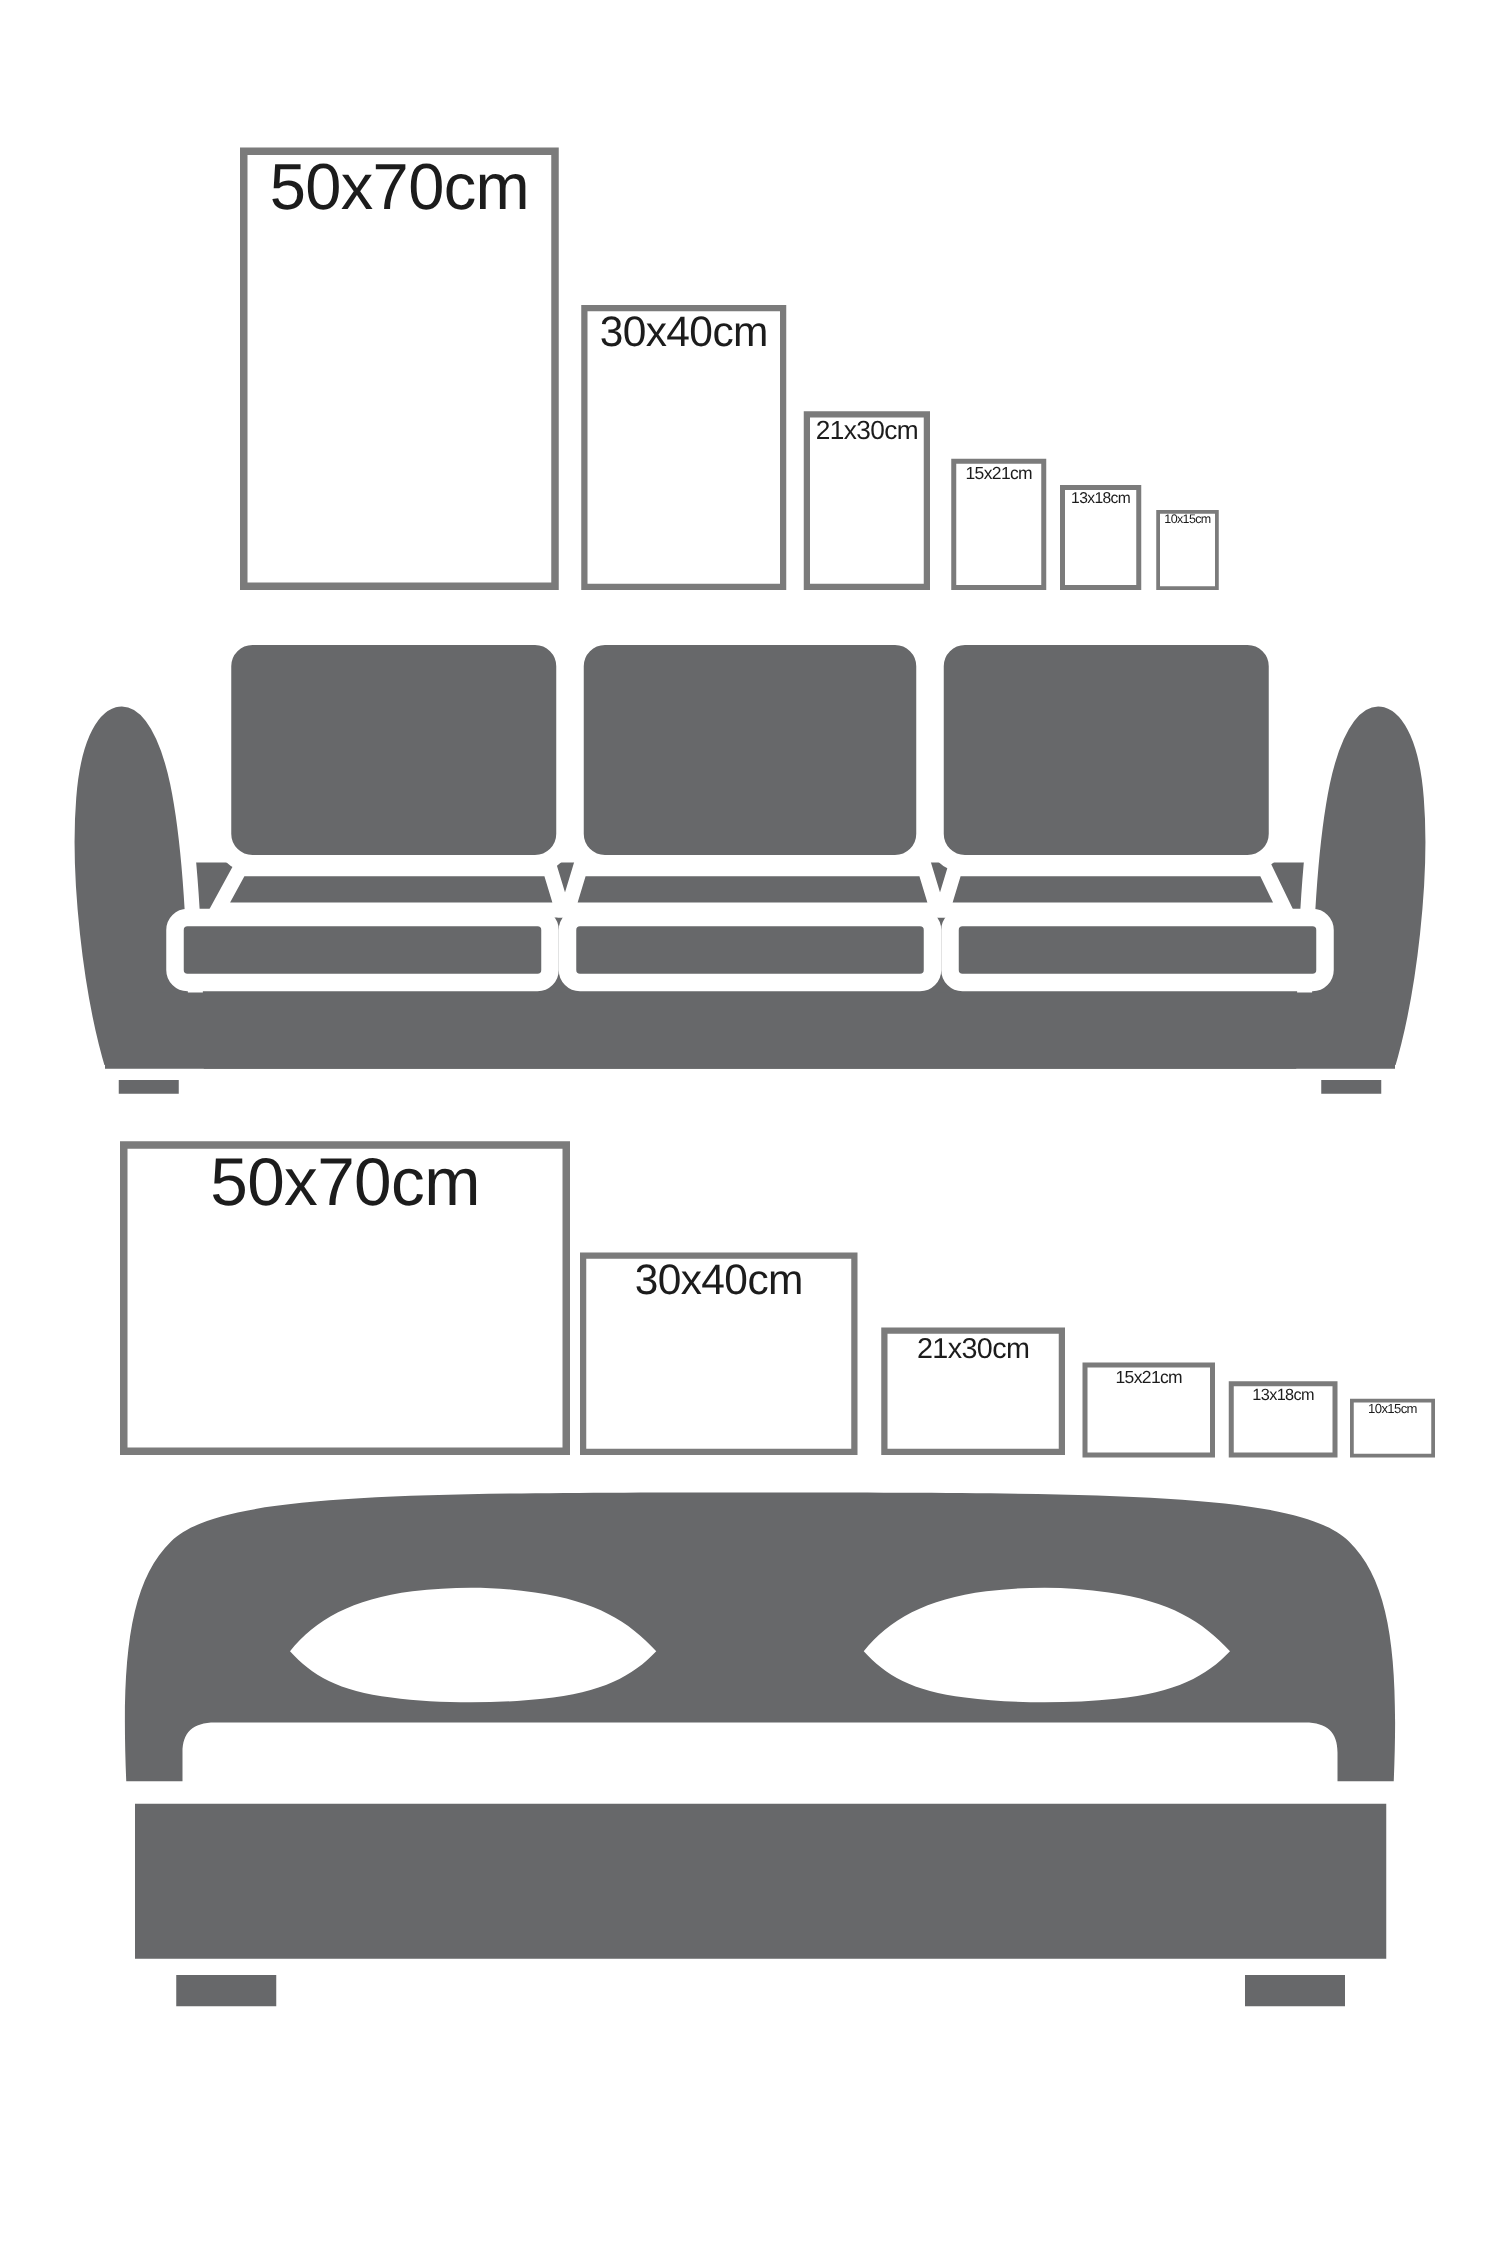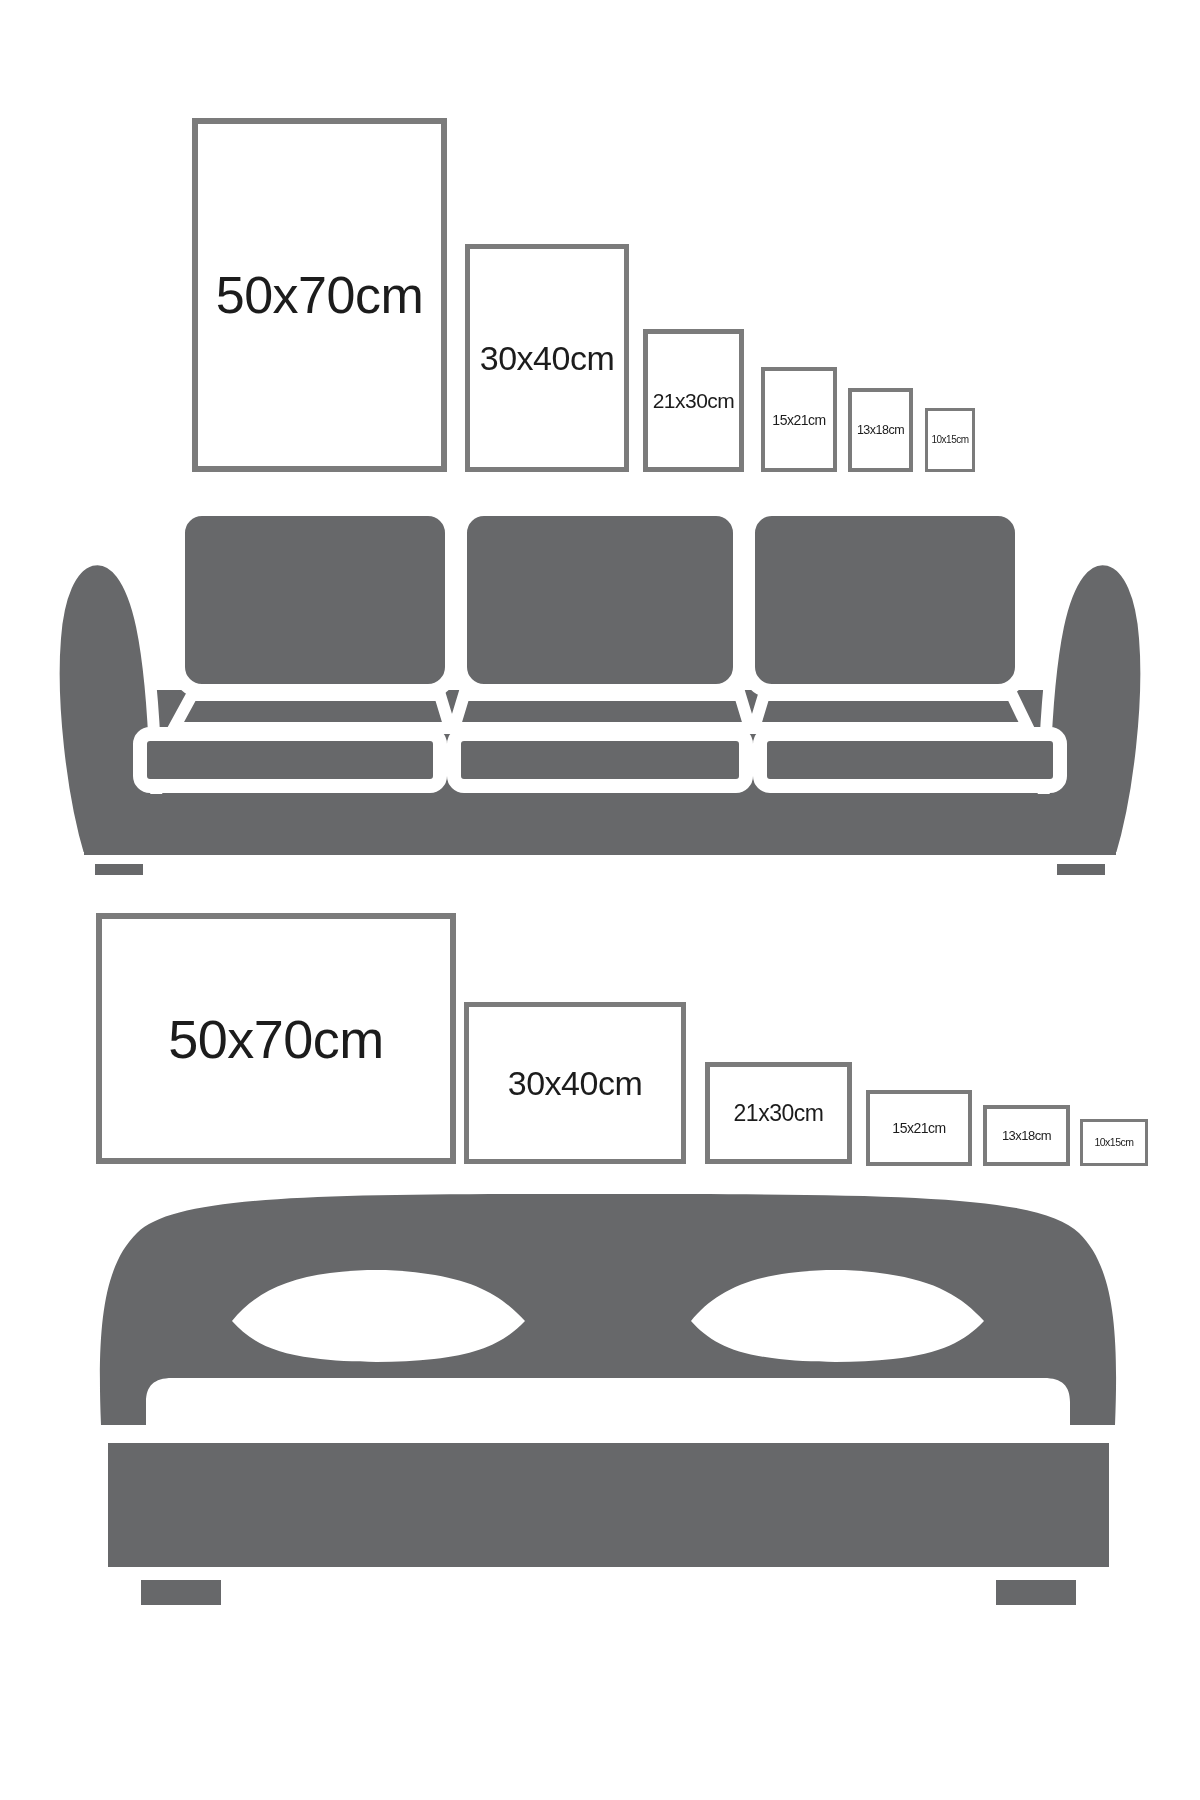--- a/index.html
+++ b/index.html
@@ -10,21 +10,20 @@
     overflow:hidden;
     font-family:"Liberation Sans", sans-serif;
   }
   .frame{
     position:absolute;
     box-sizing:border-box;
     background:#ffffff;
     border-style:solid;
     border-color:#7b7b7b;
     display:flex;
-    align-items:center;
     justify-content:center;
   }
   .frame .lbl{
     color:#1c1c1c;
     letter-spacing:-0.5px;
     white-space:nowrap;
     line-height:1;
   }
   .illustration{position:absolute;}
   

